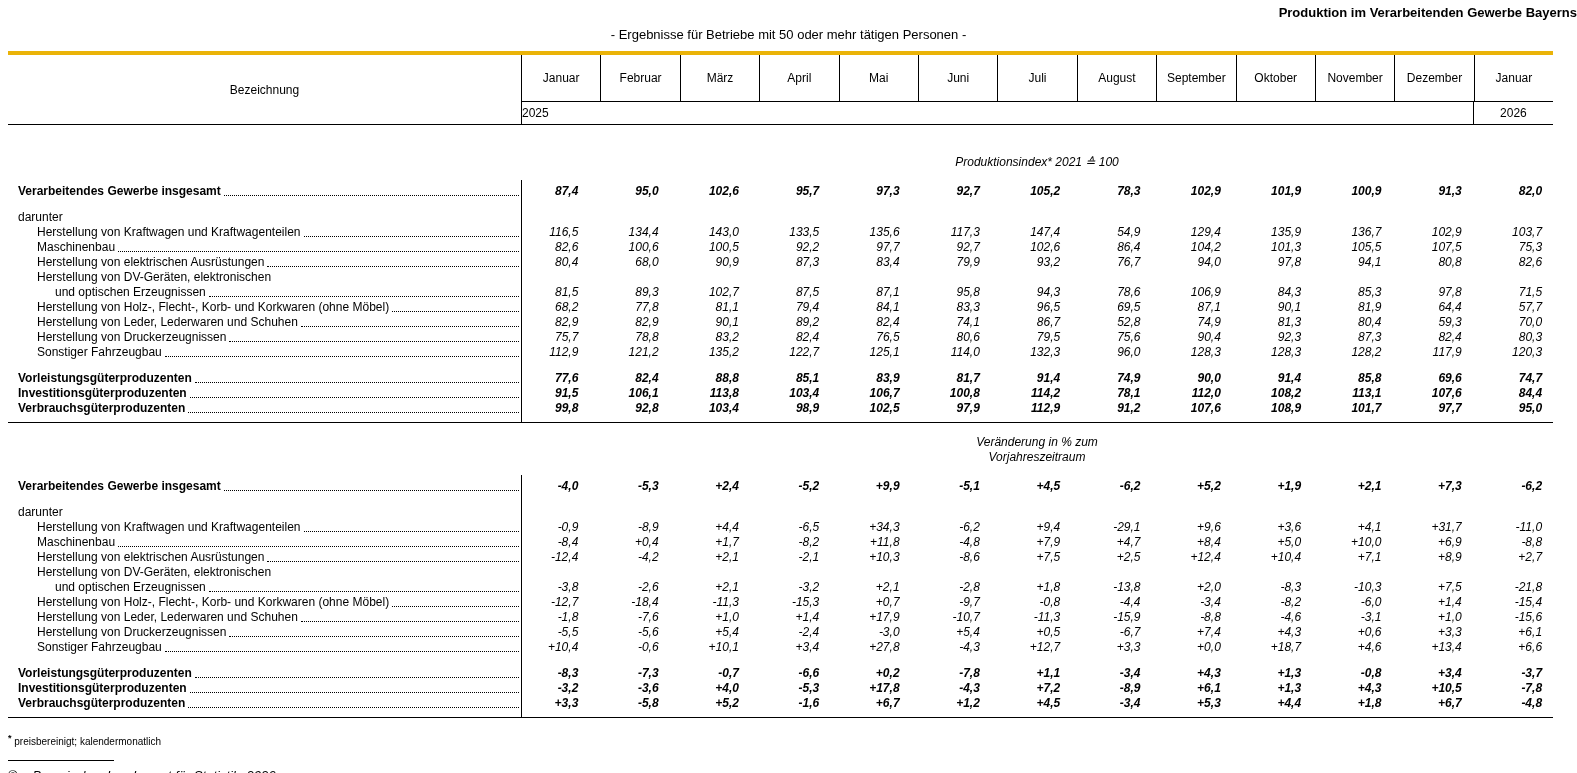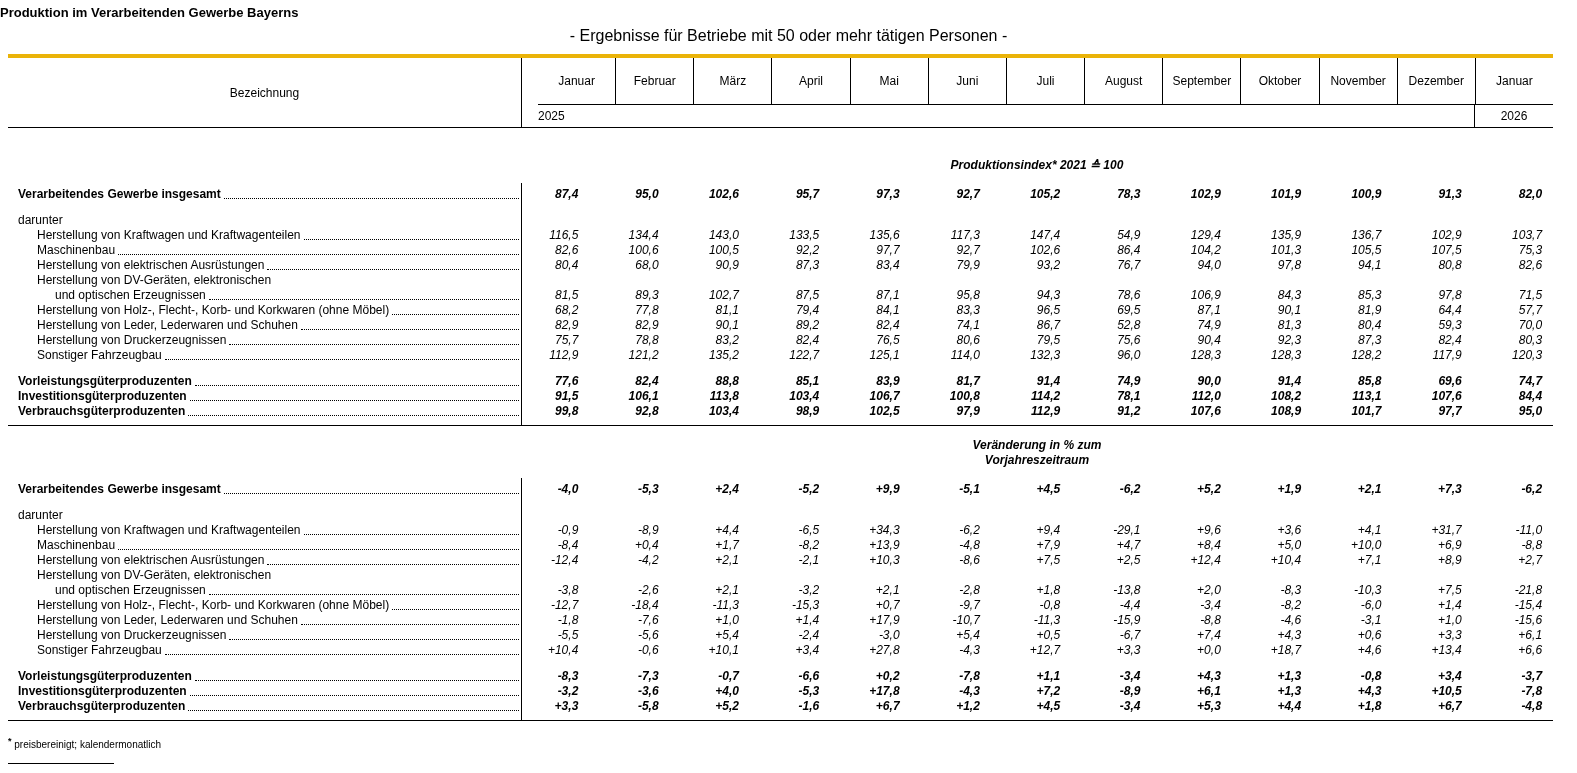--- a/index.html
+++ b/index.html
@@ -1,40 +1,40 @@
 <!DOCTYPE html>
 <html><head>
 <meta charset="utf-8">
 <style>
   html,body { margin:0; padding:0; background:#fff; }
   .page {
     position:relative; width:1577px; height:773px; background:#ffffff;
     font-family:"Liberation Sans", sans-serif; color:#000; overflow:hidden;
   }
-  .title { padding-top:5px; text-align:left; font-size:13px; font-weight:700; }
-  .subtitle { margin-top:7px; text-align:center; font-size:16px; }
+  .title { padding-top:5px; text-align:right; font-size:13px; font-weight:700; }
+  .subtitle { margin-top:7px; text-align:center; font-size:13px; }
 
   .table { margin:9px 24px 0 8px; width:1545px; }
 
   
   .thead { display:flex; height:74px; border-top:4px solid #eab308; border-bottom:1px solid #000; box-sizing:border-box; }
   .th-label { width:513px; display:flex; align-items:center; justify-content:center; font-size:12px; }
-  .th-right { flex:1; display:flex; flex-direction:column; border-left:1px solid #000;padding-left:16px; }
+  .th-right { flex:1; display:flex; flex-direction:column; border-left:1px solid #000; }
   .months-row { display:flex; flex:1; border-bottom:1px solid #000; }
   .mcell { flex:1; display:flex; align-items:center; justify-content:center; font-size:12px; border-left:1px solid #000; }
   .mcell:first-child { border-left:none; }
   .years-row { display:flex; height:22px; font-size:12px; }
   .y2025 { flex:12; text-align:left; line-height:22px; }
   .y2026 { flex:1; text-align:center; line-height:22px; border-left:1px solid #000; }
 
   
   .sec-head { display:flex; font-size:12px; font-style:italic; margin:12px 0 10px 0; }
   .tbody .sec-head:first-child { margin-top:30px; }
   .sec-head .sp { width:513px; }
-  .sec-head .txt { flex:1; text-align:center; white-space:pre-line; line-height:15px;font-weight:bold; }
+  .sec-head .txt { flex:1; text-align:center; white-space:pre-line; line-height:15px; }
 
   .section { position:relative; border-bottom:1px solid #000; padding:4px 0 6px 0; }
   .section::before { content:""; position:absolute; left:513px; top:0; bottom:0; width:1px; background:#000; }
 
   .row { display:flex; font-size:12px; line-height:15px; }
   .row.gap { margin-top:11px; }
   .row .label { width:513px; box-sizing:border-box; display:flex; min-width:0; }
   .row .label.ind0 { padding-left:10px;align-items:flex-end; }
   .row .label.ind1 { padding-left:29px; }
   .row .label.ind2 { padding-left:47px; }
@@ -454,21 +454,21 @@
           <div class="row">
             <div class="label ind1">
               <span class="lbl">Maschinenbau</span>
               <span class="leader"></span>
             </div>
             <div class="vals">
               <div class="val">-8,4</div>
               <div class="val">+0,4</div>
               <div class="val">+1,7</div>
               <div class="val">-8,2</div>
-              <div class="val">+13,9</div>
+              <div class="val">+11,8</div>
               <div class="val">-4,8</div>
               <div class="val">+7,9</div>
               <div class="val">+4,7</div>
               <div class="val">+8,4</div>
               <div class="val">+5,0</div>
               <div class="val">+10,0</div>
               <div class="val">+6,9</div>
               <div class="val">-8,8</div>
             </div>
           </div>

